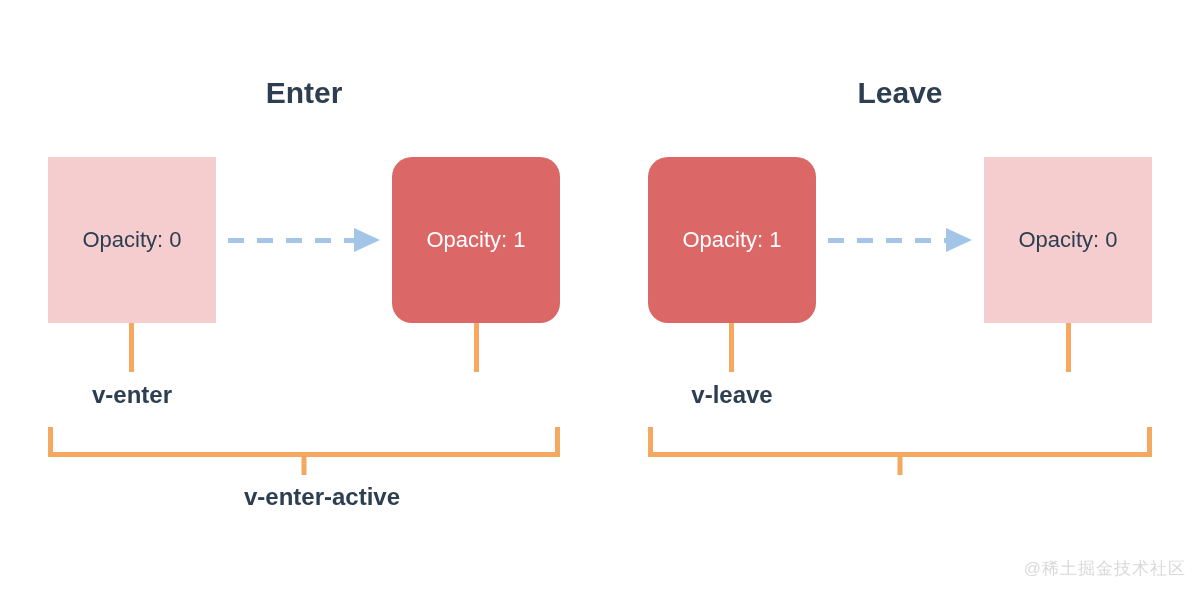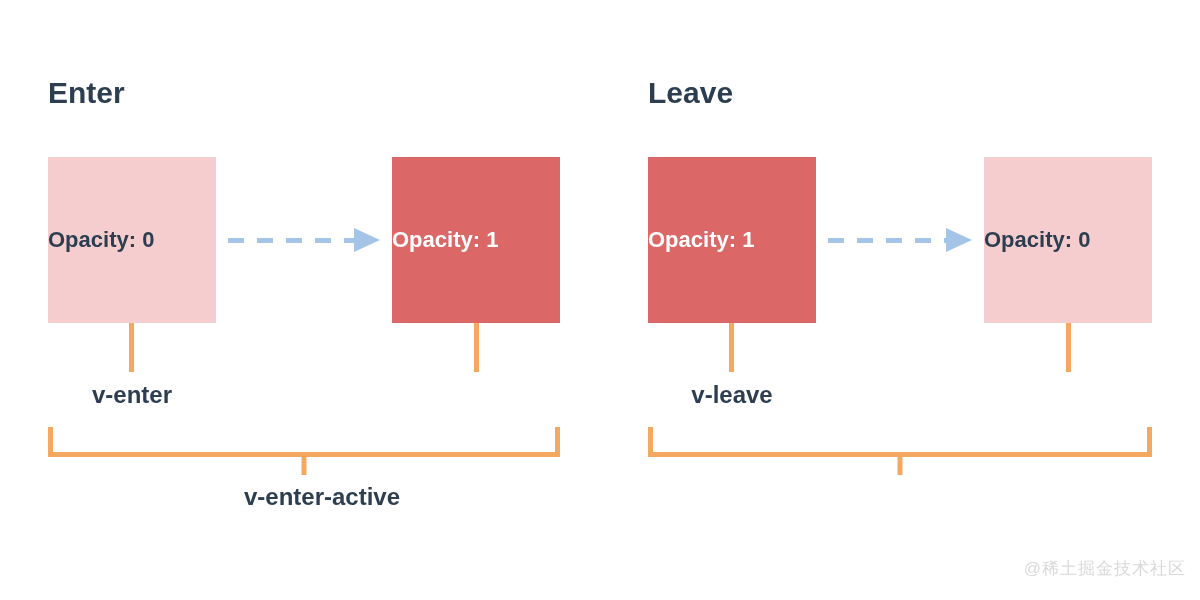--- a/index.html
+++ b/index.html
@@ -15,41 +15,42 @@
     overflow: hidden;
   }
   .panel { position: absolute; top: 0; height: 600px; }
   .panel-enter { left: 48px;  width: 512px; }
   .panel-leave { left: 648px; width: 504px; }
 
   .title {
     position: absolute;
     top: 76px; left: 0; right: 0;
     margin: 0;
+    text-align: center;
     font-size: 30px;
     line-height: 1.1;
     font-weight: bold;
     color: var(--text-dark, #2c3e50);
   }
 
   .box {
     position: absolute;
     top: 157px;
     width: 168px;
     height: 166px;
     display: flex;
     align-items: center;
+    justify-content: center;
     font-size: 22px;
     white-space: nowrap;
-    font-weight: bold;
   }
   .box-start { left: 0; }
   .box-end   { right: 0; }
   .box-pink  { background: var(--pink, #f5cdce); color: var(--text-dark, #2c3e50); }
-  .box-red   { background: var(--red, #db6767);  color: var(--text-light, #ffffff); }
+  .box-red   { background: var(--red, #db6767);  color: var(--text-light, #ffffff); border-radius: 20px; }
 
   .arrow {
     position: absolute;
     top: 228px;
     left: 180px;
     right: 180px;
     height: 24px;
     display: flex;
     align-items: center;
   }

